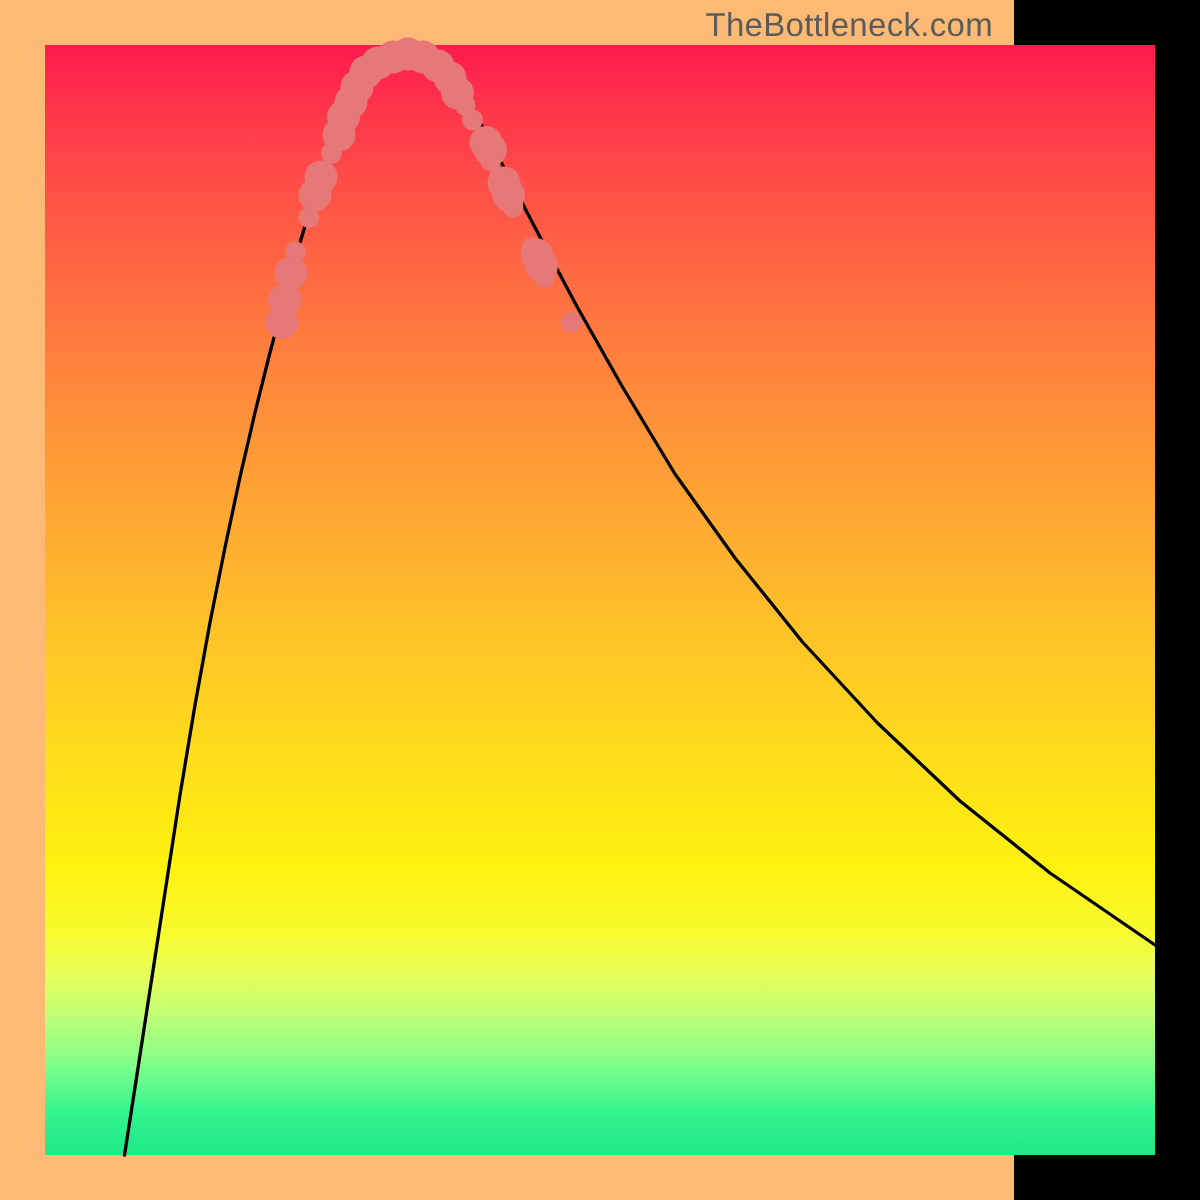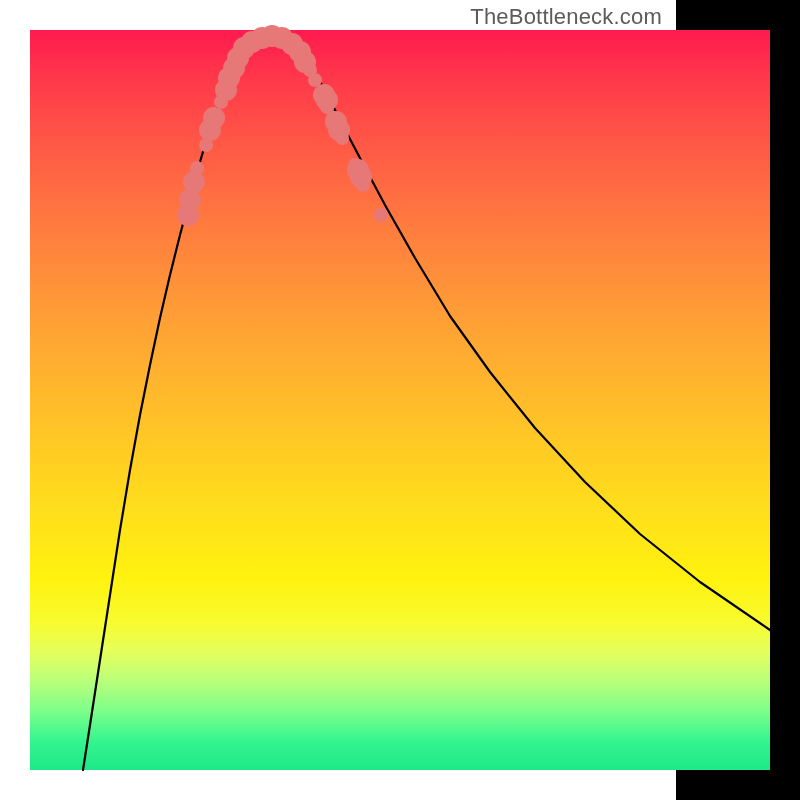--- a/index.html
+++ b/index.html
@@ -8,21 +8,21 @@
     width: 800px;
     height: 800px;
     overflow: hidden;
     background: #000;
     font-family: Arial, Helvetica, sans-serif;
   }
   .frame {
     position: relative;
     width: 676px;
     height: 800px;
-    background: #ffffff;
+    background: #fdba74;
   }
   .plot-area {
     position: absolute;
     left: 30px;
     top: 30px;
     width: 740px;
     height: 740px;
     
     background: linear-gradient(
       to bottom,

